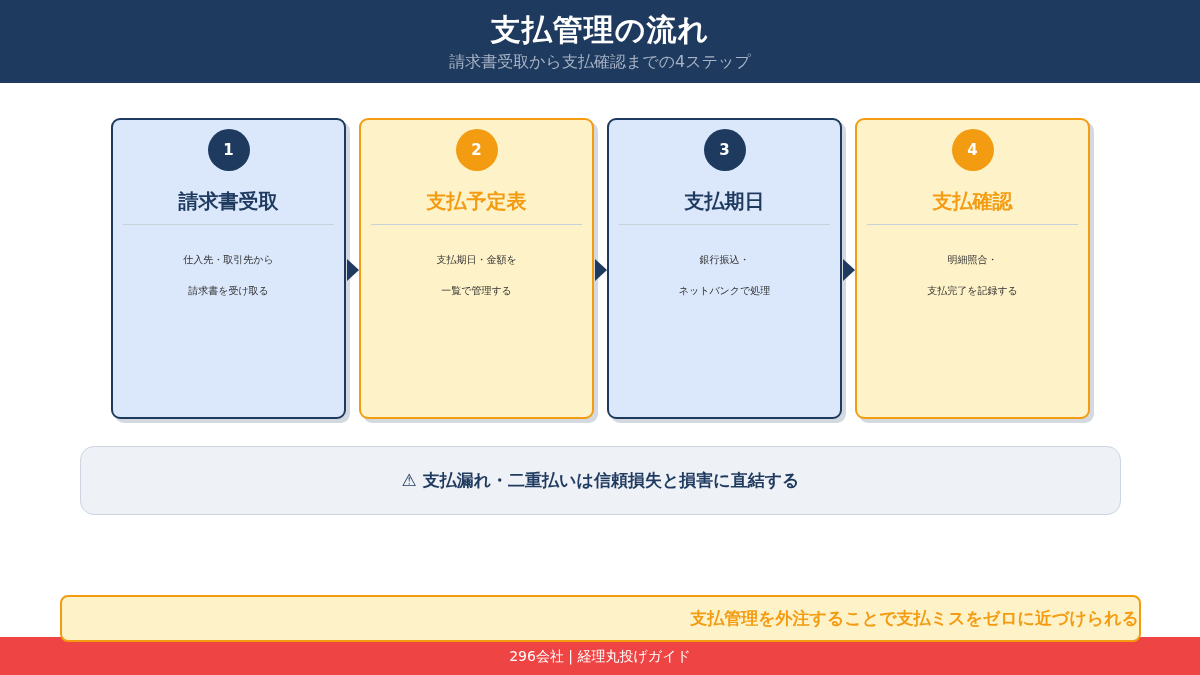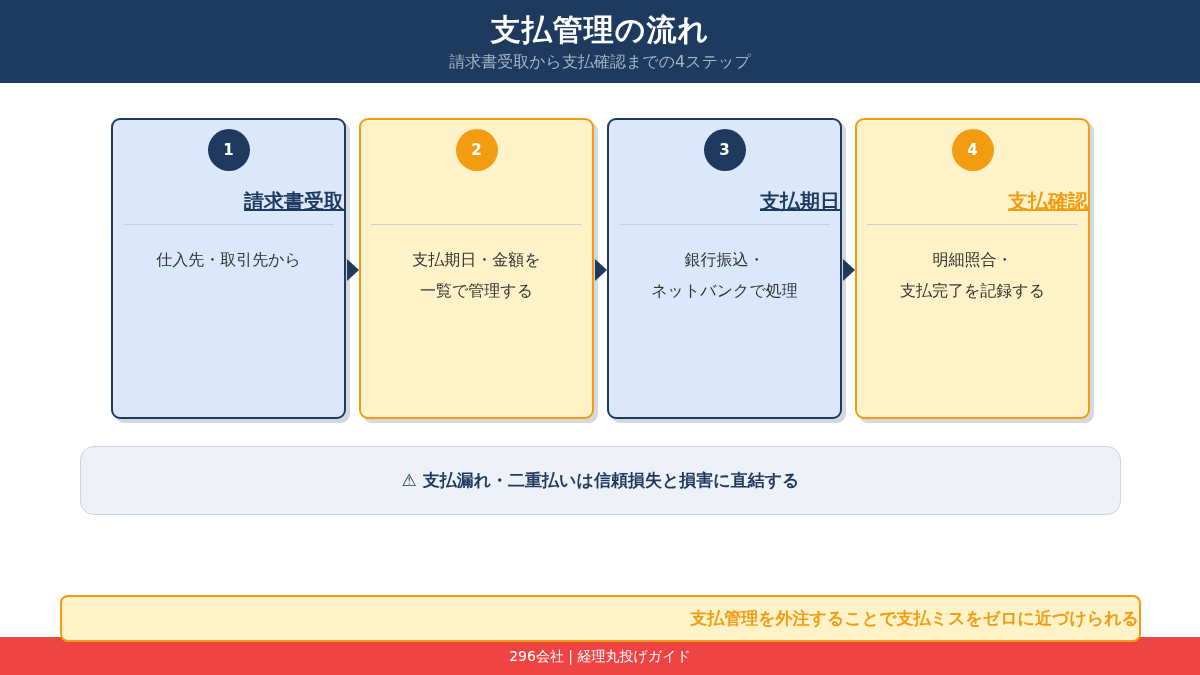--- a/index.html
+++ b/index.html
@@ -32,30 +32,30 @@
     .card.alt { border-color: #f39c12; background: #fef2c8; }
     .card .num {
       position: absolute; left: 50%; top: 9px; transform: translateX(-50%);
       width: 42px; height: 42px; border-radius: 50%;
       background: #1f3a5f; color: #ffffff;
       font-size: 15px; font-weight: bold; text-align: center; line-height: 42px;
     }
     .card.alt .num { background: #f39c12; }
     .card .ctitle {
       position: absolute; left: 0; right: 0; top: 68px;
-      text-align: right; font-size: 20px; font-weight: bold; color: #1f3a5f; text-decoration: underline;
+      text-align: center; font-size: 20px; font-weight: bold; color: #1f3a5f;
     }
     .card.alt .ctitle { color: #f39c12; }
     .card .divider {
       position: absolute; left: 10px; right: 10px; top: 104px;
       height: 1px; background: #c8d1dc;
     }
     .card .desc {
       position: absolute; left: 0; right: 0; top: 124px;
-      text-align: center; font-size: 16px; color: #333333; line-height: 31px;
+      text-align: center; font-size: 10px; color: #333333; line-height: 31px;
     }
     .arrow {
       position: absolute; top: 141px; width: 0; height: 0;
       border-top: 11px solid transparent; border-bottom: 11px solid transparent;
       border-left: 12px solid #1f3a5f;
     }
     .warning {
       position: absolute; left: 80px; top: 446px; width: 1041px; height: 69px;
       background: #eef1f6; border: 1px solid #cdd5e0; border-radius: 14px;
       text-align: center; line-height: 67px;
@@ -82,27 +82,29 @@
   <div class="subtitle">請求書受取から支払確認までの4ステップ</div>
 </div>
 
 <div class="steps">
   <div class="card" style="left:0;">
     <div class="num">1</div>
     <div class="ctitle">請求書受取</div>
     <div class="divider"></div>
     <div class="desc">
       <div>仕入先・取引先から</div>
+      <div>請求書を受け取る</div>
     </div>
   </div>
 
   <div class="arrow" style="left:236px;"></div>
 
   <div class="card alt" style="left:248px;">
     <div class="num">2</div>
+    <div class="ctitle">支払予定表</div>
     <div class="divider"></div>
     <div class="desc">
       <div>支払期日・金額を</div>
       <div>一覧で管理する</div>
     </div>
   </div>
 
   <div class="arrow" style="left:484px;"></div>
 
   <div class="card" style="left:496px;">

